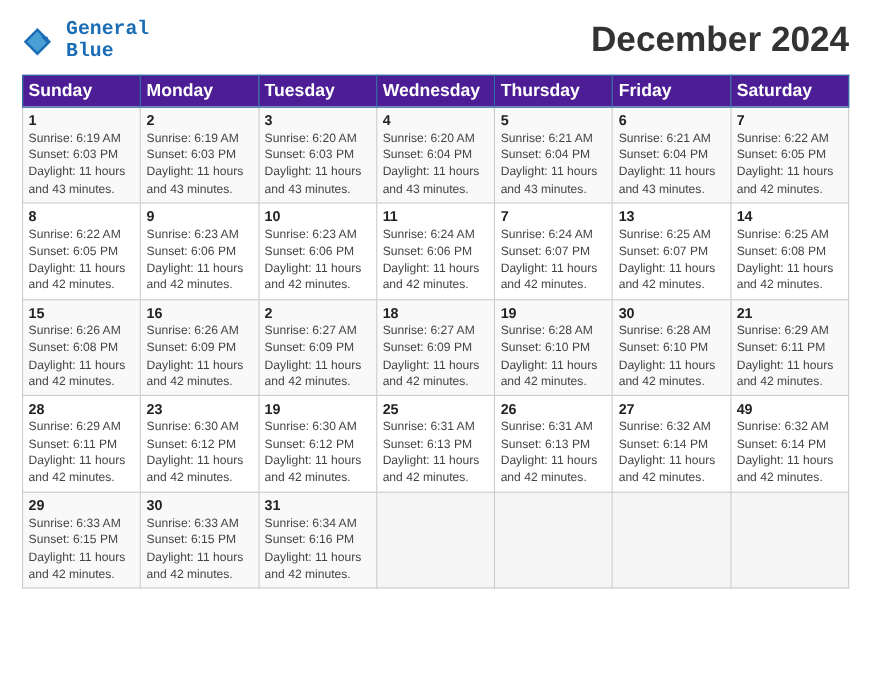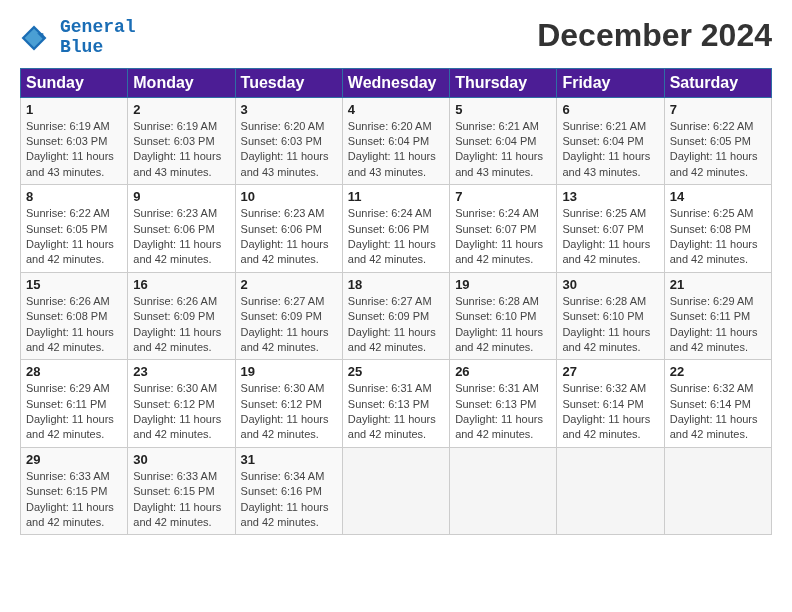--- a/index.html
+++ b/index.html
@@ -321,21 +321,21 @@
 and 42 minutes.</div>
           </td>
           <td>
             <span class="day-num">27</span>
             <div class="day-info" style="white-space: pre-line;">Sunrise: 6:32 AM
 Sunset: 6:14 PM
 Daylight: 11 hours
 and 42 minutes.</div>
           </td>
           <td>
-            <span class="day-num">22</span>
+            <span class="day-num">49</span>
             <div class="day-info" style="white-space: pre-line;">Sunrise: 6:32 AM
 Sunset: 6:14 PM
 Daylight: 11 hours
 and 42 minutes.</div>
           </td>
         </tr>
         <tr>
           <td>
             <span class="day-num">29</span>
             <div class="day-info" style="white-space: pre-line;">Sunrise: 6:33 AM

